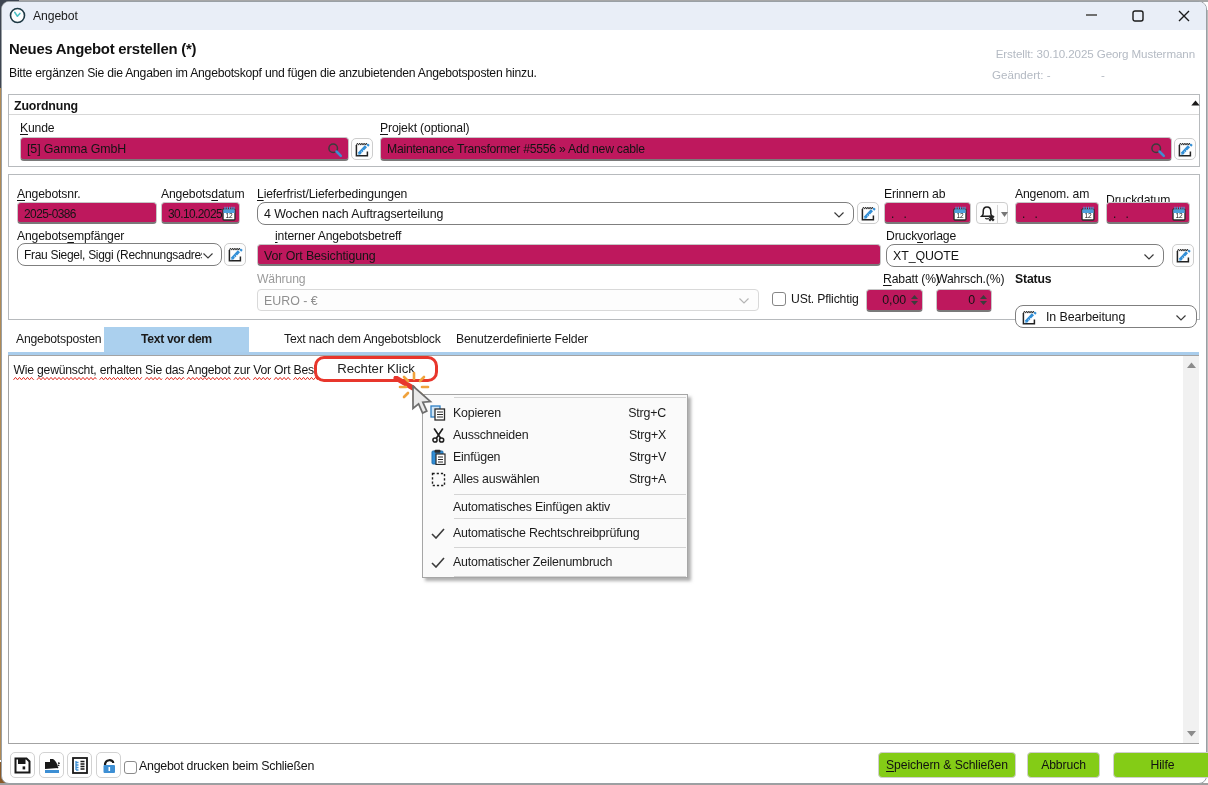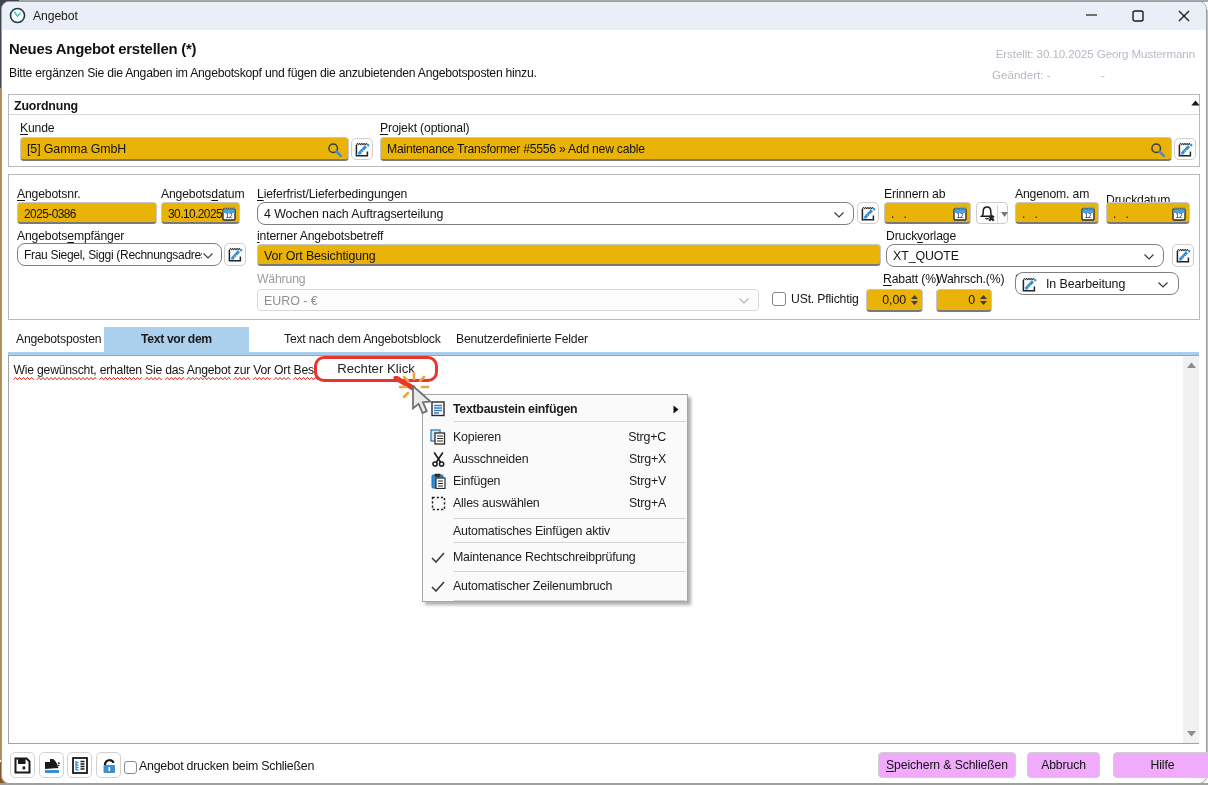--- a/index.html
+++ b/index.html
@@ -2,40 +2,40 @@
 <html><head>
 <meta charset="utf-8">
 <style>
   * { margin:0; padding:0; box-sizing:border-box; }
   html,body { width:1208px; height:785px; overflow:hidden; background:#fff;
     font-family:"Liberation Sans", sans-serif; }
   .abs { position:absolute; }
   #stage { position:relative; width:1208px; height:785px; background:#fff; }
   .lbl { position:absolute; font-size:12.2px; letter-spacing:-0.15px; color:#141414; white-space:nowrap; }
   .glbl { position:absolute; font-size:12.2px; letter-spacing:-0.15px; color:#9b9b9b; white-space:nowrap; }
-  .inp { position:absolute; background:#eab308; border:1px solid #c6c6c6; border-bottom:2px solid #7a7a7a;
+  .inp { position:absolute; background:#be185d; border:1px solid #c6c6c6; border-bottom:2px solid #7a7a7a;
     border-radius:4px; font-size:12.4px; letter-spacing:-0.1px; color:#141414; white-space:nowrap; }
   .combo { position:absolute; background:#fff; border:1px solid #7f7f7f;
     border-radius:8px; font-size:12.4px; letter-spacing:-0.1px; color:#141414; white-space:nowrap; }
   .itext { position:absolute; left:6px; top:4px; }
   .dtext { position:absolute; left:6px; top:4px; font-size:11.9px; letter-spacing:-0.55px; }
   .ebtn { position:absolute; border:1px solid #cdcdcd; border-radius:5px; background:#fdfdfd;
     display:flex; align-items:center; justify-content:center; }
   u { text-decoration:underline; text-underline-offset:1.5px; }
   .tab { position:absolute; font-size:12.2px; letter-spacing:-0.2px; color:#1a1a1a; }
   .sq { }
   .mi { position:relative; display:flex; align-items:center; font-size:12.4px; letter-spacing:-0.2px; color:#1c1c1c; }
   .mi .ic { position:absolute; left:7px; width:16px; height:16px; display:flex;
     align-items:center; justify-content:center; }
   .mi .tx { position:absolute; left:30px; white-space:nowrap; }
   .mi .sc { position:absolute; right:21px; }
   .msep { height:1px; background:#d4d4d4; margin:0 1px 0 31px; }
   .bbtn { position:absolute; border:1px solid #d2d2d2; border-radius:5px; background:#fff;
     display:flex; align-items:center; justify-content:center; }
-  .pbtn { position:absolute; border:1px solid #cfcfcf; border-radius:4px; background:#f0abfc;
+  .pbtn { position:absolute; border:1px solid #cfcfcf; border-radius:4px; background:#84cc16;
     font-size:12.2px; letter-spacing:-0.1px; color:#111; display:flex; align-items:center; justify-content:center; }
 </style>
 </head>
 <body>
 <div id="stage">
 
   <div class="abs" style="left:17px;top:0;width:1191px;height:2px;background:#a6a6a6;"></div>
   <div class="abs" style="left:0;top:0;width:19px;height:13px;background:#3e4551;"></div>
   <div class="abs" style="left:0;top:762px;width:14px;height:23px;background:#8a5a28;"></div>
   <div class="abs" style="left:0;top:13px;width:1px;height:75px;background:#3e4551;"></div>
@@ -191,21 +191,21 @@
   <div class="ebtn" style="left:224px;top:243px;width:22px;height:23px;">
       <svg width="17" height="17" viewBox="0 0 17 17">
         <path d="M2.4 4.1 L2.4 14.7 L13.4 14.7 L13.4 10.4" fill="none" stroke="#222" stroke-width="1.5"></path>
         <path d="M2.4 4.1 l1.1 -2 l1.1 2 l1.1 -2 l1.1 2 l1.1 -2 l1.1 2 l1.1 -2 l1.1 2 l1.1 -2 l1.05 2" fill="none" stroke="#222" stroke-width="0.9"></path>
         <path d="M4.7 13.1 L11.9 5.3" stroke="#318ed6" stroke-width="3"></path>
         <path d="M3.6 14.3 L4.5 12.1 L6.2 13.7 Z" fill="#8ec4ec"></path>
         <path d="M7.2 10.6 l1.7 1.6 M8.8 8.9 l1.7 1.6" stroke="#eaf4fb" stroke-width="0.9"></path>
         <path d="M12.5 3.9 L13.9 2.4 L15.7 4.1 L14.3 5.7 Z" fill="#318ed6"></path>
       </svg>
     </div>
-  <div class="lbl" style="left:257px;top:229px;text-align:right;"><u>i</u>nterner Angebotsbetreff</div>
+  <div class="lbl" style="left:275px;top:229px;text-align:right;"><u>i</u>nterner Angebotsbetreff</div>
   <div class="inp" style="left:257px;top:244px;width:624px;height:22px;">
       <span class="itext">Vor Ort Besichtigung</span>
     </div>
   <div class="lbl" style="left:886px;top:229px;">Druck<u>v</u>orlage</div>
   <div class="combo" style="left:886px;top:244px;width:278px;height:23px;">
       <span class="itext">XT_QUOTE</span>
     <svg class="abs" style="right:9px;top:9px" width="10" height="6">
         <path d="M0.5 0.5 L5 5 L9.5 0.5" fill="none" stroke="#3a3a3a" stroke-width="1.2"></path>
       </svg>
   </div>
@@ -242,21 +242,21 @@
   <div class="inp" style="left:936px;top:289px;width:56px;height:23px;">
     <span class="abs" style="right:16px;top:3px;">0</span>
     <svg class="abs" style="right:4px;top:5px" width="7" height="4">
         <path d="M3.5 0 L7 4 L0 4 Z" fill="#3c3c3c"></path>
       </svg>
     <svg class="abs" style="right:4px;bottom:5px" width="7" height="4">
         <path d="M3.5 4 L7 0 L0 0 Z" fill="#3c3c3c"></path>
       </svg>
   </div>
   <div class="lbl" style="left:1015px;top:272px;font-weight:bold;">Status</div>
-  <div class="combo" style="left:1015px;top:272px;width:164px;height:23px;">
+  <div class="combo" style="left:1015px;top:305px;width:182px;height:23px;">
     <svg class="abs" style="left:5px;top:3px" width="17" height="17" viewBox="0 0 17 17">
         <path d="M2.4 4.1 L2.4 14.7 L13.4 14.7 L13.4 10.4" fill="none" stroke="#222" stroke-width="1.5"></path>
         <path d="M2.4 4.1 l1.1 -2 l1.1 2 l1.1 -2 l1.1 2 l1.1 -2 l1.1 2 l1.1 -2 l1.1 2 l1.1 -2 l1.05 2" fill="none" stroke="#222" stroke-width="0.9"></path>
         <path d="M4.7 13.1 L11.9 5.3" stroke="#318ed6" stroke-width="3"></path>
         <path d="M3.6 14.3 L4.5 12.1 L6.2 13.7 Z" fill="#8ec4ec"></path>
         <path d="M7.2 10.6 l1.7 1.6 M8.8 8.9 l1.7 1.6" stroke="#eaf4fb" stroke-width="0.9"></path>
         <path d="M12.5 3.9 L13.9 2.4 L15.7 4.1 L14.3 5.7 Z" fill="#318ed6"></path>
       </svg>
     <span class="itext" style="left:30px;">In Bearbeitung</span>
     <svg class="abs" style="right:10px;top:9px" width="10" height="6">
@@ -296,32 +296,20 @@
       </svg>
   </div>
 
   <div class="abs" style="left:314px;top:356px;width:124px;height:26px;background:#fff;border:3px solid #e8362c;border-radius:10px;"></div>
   <div class="abs" style="left:314px;top:356px;width:124px;height:26px;font-size:13.2px;color:#222;text-align:center;line-height:25px;">Rechter Klick</div>
   <svg class="abs" style="left:393px;top:376px" width="26" height="16">
       <path d="M3 2 L20 12" stroke="#e8362c" stroke-width="5" stroke-linecap="round"></path>
     </svg>
 
   <div class="abs" id="menu" style="left:422px;top:394px;width:266px;background:#fafafa;border:1px solid #a6a6a6;box-shadow:3px 3px 3px rgba(110,110,110,0.55);padding:2px 0 0 0;">
-    <div class="mi" style="height:24px;font-weight:bold;">
-      <span class="ic">
-          <svg width="15" height="16" viewBox="0 0 15 16">
-            <rect x="1" y="1" width="12" height="13.5" fill="#fff" stroke="#2b2b2b" stroke-width="1.4"></rect>
-            <path d="M3 4.5 h8 M3 7 h8 M3 9.5 h8 M3 12 h5" stroke="#2f7fc4" stroke-width="1.3"></path>
-          </svg>
-        </span>
-      <span class="tx" style="letter-spacing:-0.3px;">Textbaustein einfügen</span>
-      <svg class="abs" style="right:8px;top:8px" width="6" height="9">
-          <path d="M0.5 0.5 L5.5 4.5 L0.5 8.5 Z" fill="#111"></path>
-        </svg>
-    </div>
     <div class="msep"></div>
     <div style="height:4px;"></div>
     <div class="mi" style="height:22px;">
       <span class="ic">
           <svg width="16" height="16" viewBox="0 0 16 16">
             <rect x="1" y="1" width="9" height="11" fill="#cfe4f5" stroke="#2f7fc4" stroke-width="1.3"></rect>
             <rect x="5" y="4" width="9.5" height="11" fill="#fff" stroke="#2b2b2b" stroke-width="1.3"></rect>
             <path d="M7 7 h6 M7 9.5 h6 M7 12 h6" stroke="#2b2b2b" stroke-width="1"></path>
           </svg>
         </span>
@@ -365,21 +353,21 @@
     <div class="mi" style="height:23px;">
         <span class="tx">Automatisches Einfügen aktiv</span>
       </div>
     <div class="msep"></div>
     <div class="mi" style="height:28px;">
       <span class="ic">
           <svg width="14" height="11">
             <path d="M1 6 L5 10 L13 1" fill="none" stroke="#3c3c3c" stroke-width="1.6"></path>
           </svg>
         </span>
-      <span class="tx">Maintenance Rechtschreibprüfung</span>
+      <span class="tx">Automatische Rechtschreibprüfung</span>
     </div>
     <div class="msep"></div>
     <div class="mi" style="height:28px;">
       <span class="ic">
           <svg width="14" height="11">
             <path d="M1 6 L5 10 L13 1" fill="none" stroke="#3c3c3c" stroke-width="1.6"></path>
           </svg>
         </span>
       <span class="tx">Automatischer Zeilenumbruch</span>
     </div>

